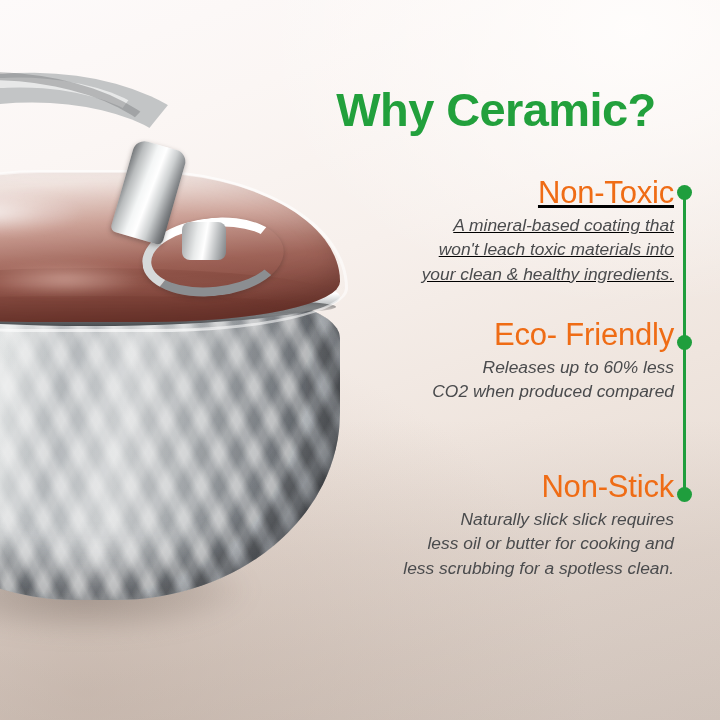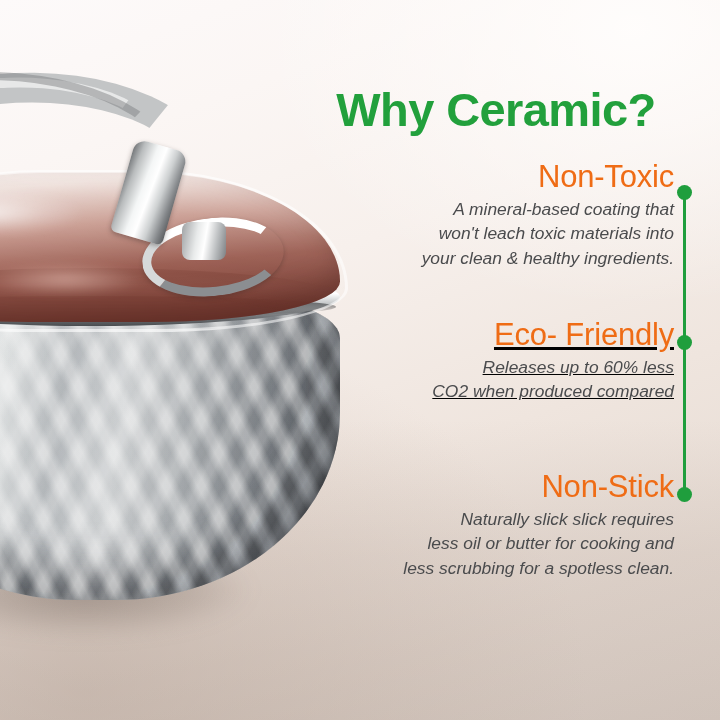--- a/index.html
+++ b/index.html
@@ -302,22 +302,22 @@
   .dot-1 { top: 185px; }
   .dot-2 { top: 335px; }
   .dot-3 { top: 487px; }
 
   .section {
     position: absolute;
     right: 46px;
     width: 352px;
     text-align: right;
   }
-  .sec-1 { top: 160px; }
-  .sec-2 { top: 318px; text-decoration: underline; }
+  .sec-1 { top: 176px; text-decoration: underline; }
+  .sec-2 { top: 318px; }
   .sec-3 { top: 470px; }
 
   .sec-heading {
     font-size: 31px;
     font-weight: 400;
     color: #ef6c15;
     line-height: 1.08;
     letter-spacing: -0.2px;
     white-space: nowrap;
   }

